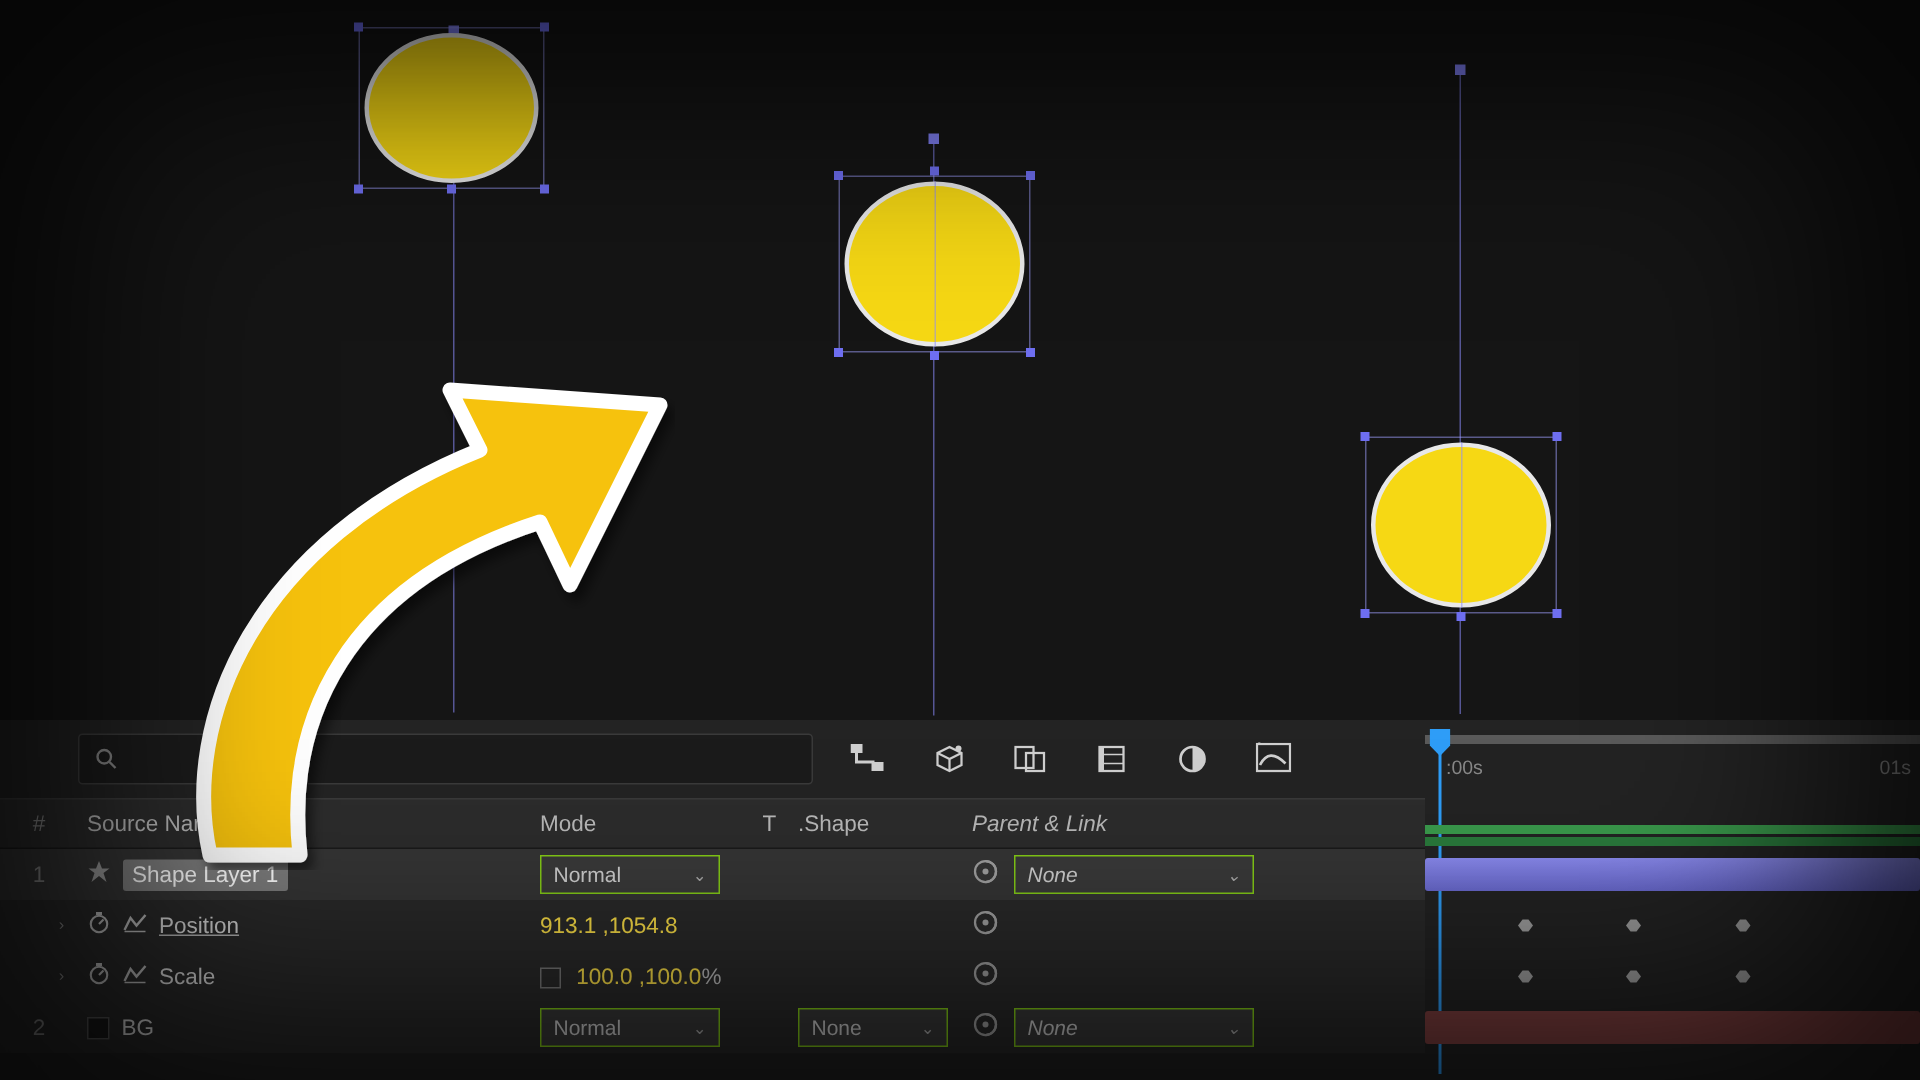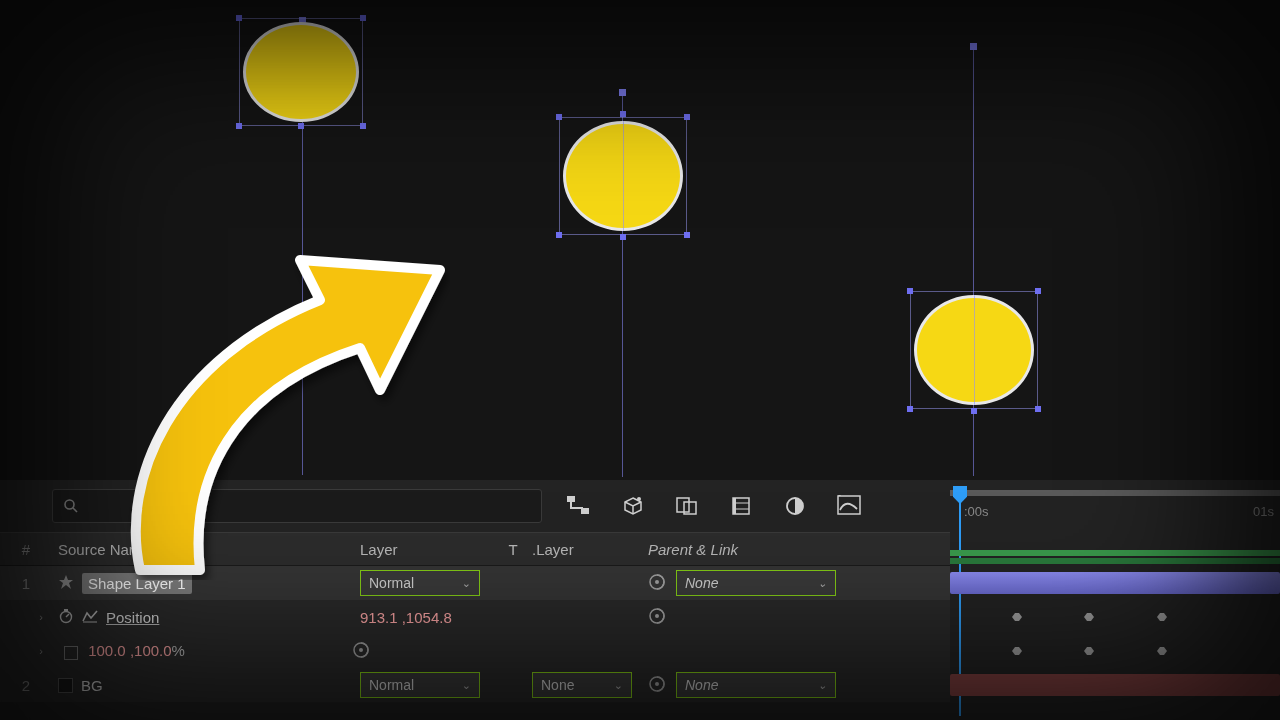--- a/index.html
+++ b/index.html
@@ -44,21 +44,21 @@
 
   .twirl { width:14px; color:#888; font-size:11px;}
   .stopwatch svg, .graph svg { fill:#bcbcbc; }
   .layername { color:#d8d8d8;}
   .layername.sel { background:#7d7d7d; color:#fff; padding:2px 6px; border-radius:2px;}
   .star svg { fill:#9a9a9a;}
 
   .dropdown { height:26px; background:#3a3a3a; border:1px solid #84cc16; display:flex; align-items:center; justify-content:space-between; padding:0 8px; color:#cfcfcf; font-size:14px;}
   .dropdown .chev { font-size:11px; color:#aaa;}
   .link svg { fill:#a0a0a0;}
-  .value { color:#fca5a5;}
+  .value { color:#fde047;}
 
   .tl-area { position:absolute; left:950px; top:52px; width:330px; height:188px;}
   .bar { position:absolute; left:0; width:330px; height:34px;}
   .bar-inner { position:absolute; left:0; top:6px; height:22px; border-radius:2px;}
   .kf { position:absolute; width:14px; height:14px; display:flex; align-items:center; justify-content:center;}
   .kf svg { fill:#9e9e9e;}
 
   .vignette { position:absolute; inset:0; pointer-events:none; box-shadow: inset 0 0 140px 60px rgba(0,0,0,0.75);}
   .arrow { position:absolute; left:110px; top:240px; width:340px; height:340px; pointer-events:none;}
 </style>
@@ -170,23 +170,23 @@
       <div class="cti-line"></div>
       <div class="cti-head"></div>
     </div>
     <span class="timelabel" style="left:14px;">:00s</span>
     <span class="timelabel" style="right:6px;">01s</span>
   </div>
 
   <div class="headers">
     <div class="col-num">#</div>
     <div class="col-name">Source Name</div>
-    <div class="col-mode">Layer</div>
+    <div class="col-mode">Mode</div>
     <div class="col-t">T</div>
-    <div class="col-trk">.Layer</div>
+    <div class="col-trk">.Shape</div>
     <div class="col-parent">Parent &amp; Link</div>
   </div>
 
   <div style="position:absolute; left:950px; top:52px; width:330px; height:34px;">
     <div style="position:absolute; left:0; top:18px; width:330px; height:6px; background:#3a9a4c;"></div>
     <div style="position:absolute; left:0; top:26px; width:330px; height:6px; background:#2a7a3c;"></div>
   </div>
 
   <div class="row r1">
     <div class="col-num">1</div>
@@ -239,20 +239,32 @@
             <circle cx="9" cy="9" r="7" fill="none" stroke="#a0a0a0" stroke-width="1.5"></circle>
             <path d="M9 2 a7 7 0 0 1 0 14" fill="none" stroke="#a0a0a0" stroke-width="1.5"></path>
             <circle cx="9" cy="9" r="2" fill="#a0a0a0"></circle>
           </svg></span>
     </div>
   </div>
 
   <div class="row r3">
     <div class="col-num" style="display:flex; align-items:center; justify-content:flex-end; gap:4px; padding-right:4px;">
       <span class="twirl">›</span>
+    </div>
+    <div class="col-name" style="display:flex; align-items:center; gap:8px;">
+      <span class="stopwatch"><svg width="16" height="16" viewBox="0 0 16 16">
+            <circle cx="8" cy="9" r="5.5" fill="none" stroke="#bcbcbc" stroke-width="1.4"></circle>
+            <rect x="6" y="1" width="4" height="2" fill="#bcbcbc"></rect>
+            <line x1="8" y1="9" x2="11" y2="6" stroke="#bcbcbc" stroke-width="1.4"></line>
+          </svg></span>
+      <span class="graph"><svg width="16" height="14" viewBox="0 0 16 14">
+            <polyline points="1,12 5,4 9,9 15,2" fill="none" stroke="#bcbcbc" stroke-width="1.6"></polyline>
+            <line x1="1" y1="13" x2="15" y2="13" stroke="#bcbcbc"></line>
+          </svg></span>
+      <span class="layername">Scale</span>
     </div>
     <div style="width:290px; padding-left:12px;">
       <span style="display:inline-block;width:14px;height:14px;border:1px solid #777;margin-right:6px;vertical-align:middle;"></span>
       <span class="value">100.0 ,100.0</span><span style="color:#bbb;">%</span>
     </div>
     <div class="col-parent" style="display:flex; align-items:center; gap:10px;">
       <span class="link"><svg width="18" height="18" viewBox="0 0 18 18">
             <circle cx="9" cy="9" r="7" fill="none" stroke="#a0a0a0" stroke-width="1.5"></circle>
             <path d="M9 2 a7 7 0 0 1 0 14" fill="none" stroke="#a0a0a0" stroke-width="1.5"></path>
             <circle cx="9" cy="9" r="2" fill="#a0a0a0"></circle>

